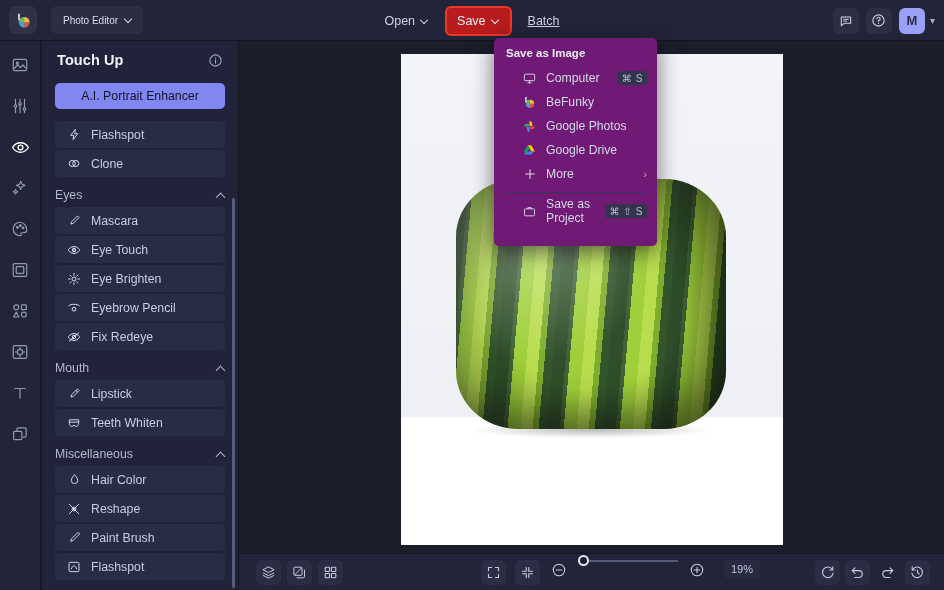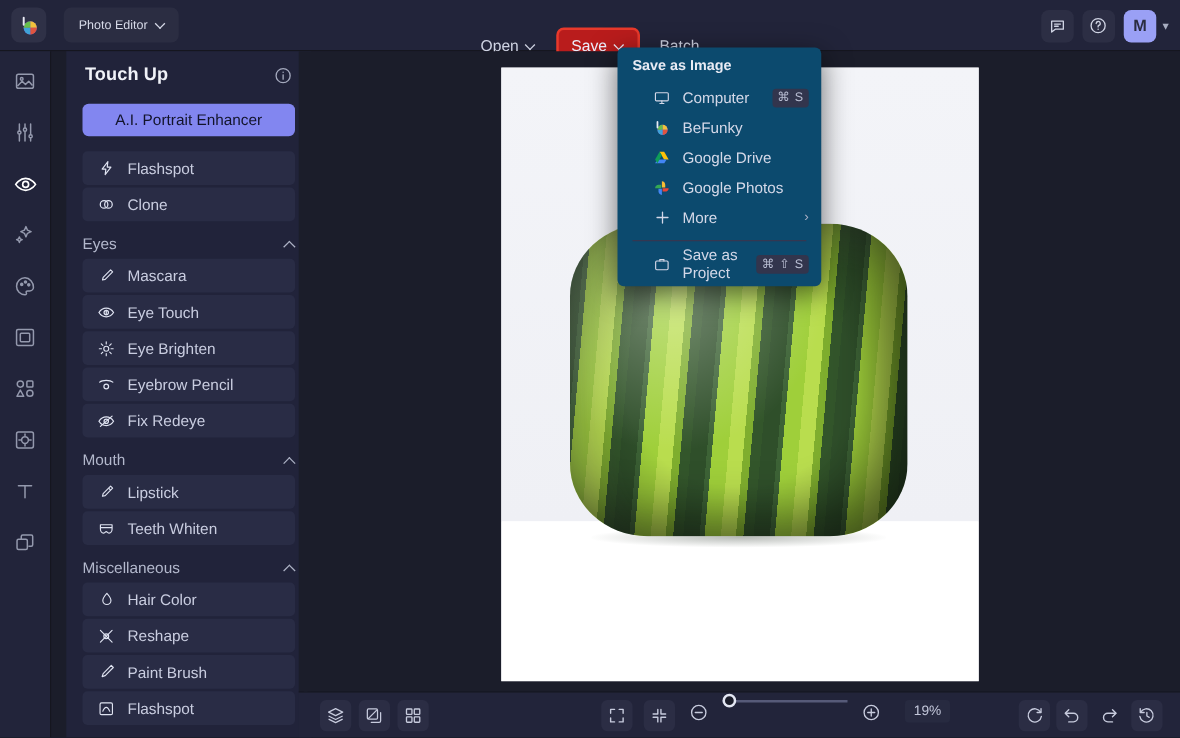--- a/index.html
+++ b/index.html
@@ -20,21 +20,21 @@
   .logo-btn {
     width: 28px; height: 28px; margin-left: 9px; border-radius: 7px;
     background: #2f3147; display: flex; align-items: center; justify-content: center;
   }
   .app-menu {
     margin-left: 14px; height: 28px; padding: 0 10px 0 12px; border-radius: 6px;
     background: #2b2d42; color: #d7dae8; font-size: 10px;
     display: flex; align-items: center; gap: 7px;
   }
   .center-actions {
-    position: absolute; left: 0; right: 0; top: 16px; height: 41px;
+    position: absolute; left: 0; right: 0; top: 0; height: 41px;
     display: flex; align-items: center; justify-content: center; gap: 8px;
     pointer-events: none;
   }
   .center-actions > * { pointer-events: auto; }
   .tb-btn {
     height: 26px; padding: 0 10px; border-radius: 5px;
     color: #cfd3e3; font-size: 12.5px; background: transparent;
     display: flex; align-items: center; gap: 6px; border: none; cursor: pointer;
     font-family: "Liberation Sans", sans-serif;
   }
@@ -67,21 +67,21 @@
   .rail {
     position: absolute; left: 0; top: 41px; width: 41px; height: 549px;
     background: #22243a; border-right: 1px solid #15161f;
     display: flex; flex-direction: column; align-items: center; padding-top: 12px; gap: 17px;
   }
   .rail-item { width: 24px; height: 24px; display: flex; align-items: center; justify-content: center; color: #9499ad; cursor: pointer; }
   .rail-item.active { color: #ffffff; }
 
   
   .sidebar {
-    position: absolute; left: 53px; top: 41px; width: 197px; height: 549px;
+    position: absolute; left: 42px; top: 41px; width: 197px; height: 549px;
     background: #21233a; border-right: 1px solid #15161f; overflow: hidden;
   }
   .panel-head {
     height: 38px; display: flex; align-items: center; justify-content: space-between;
     padding: 0 15px 0 15px;
   }
   .panel-title { color: #f0f2f8; font-size: 14.5px; font-weight: bold; letter-spacing: .1px; }
   .info-ico { color: #a4a9bd; cursor: pointer; display: flex; }
   .ai-btn {
     margin: 4px 13px 0 13px; height: 26px; border-radius: 5px;
@@ -139,21 +139,21 @@
       radial-gradient(ellipse at 50% 50%, rgba(0,0,0,0) 48%, rgba(0,0,0,.40) 100%);
   }
   .melon-shadow {
     position:absolute; left: 72px; top: 368px; width: 236px; height: 16px;
     background: radial-gradient(ellipse at 50% 50%, rgba(80,90,80,.40) 0%, rgba(80,90,80,0) 72%);
   }
 
   
   .menu {
     position: absolute; left: 494px; top: 38px; width: 163px;
-    background: #0c4a6e; border-radius: 5px; padding: 6px 0 6px 0;
+    background: #701a75; border-radius: 5px; padding: 6px 0 23px 0;
     box-shadow: 0 6px 22px rgba(0,0,0,.55); z-index: 40;
   }
   .menu-title { color: #e9ebf4; font-size: 11.5px; font-weight: bold; padding: 3px 0 7px 12px; }
   .menu-item {
     height: 24px; display: flex; align-items: center; gap: 9px; padding: 0 10px 0 16px;
     color: #d4d8e8; font-size: 12.2px; cursor: pointer; margin-left: 12px;
   }
   .mi-ico { width: 15px; height: 15px; display:flex; align-items:center; justify-content:center; flex: 0 0 15px; }
   .mi-label { flex: 1; }
   .kbd {
@@ -498,38 +498,38 @@
           <path d="M5.5 14.5 A7.5 7.5 0 0 1 13 7 L13 14.5 Z" fill="#66bf4a"></path>
           <rect x="4.2" y="1.5" width="2.6" height="11" rx="1.3" fill="#e9ebf4"></rect>
         </svg>
       </span>
       <span class="mi-label">BeFunky</span>
     </div>
 
     <div class="menu-item">
       <span class="mi-ico">
         <svg width="13" height="13" viewBox="0 0 24 24">
-          <path d="M8.6 2.5h6.8l6.6 11.4h-6.8z" fill="#ffc107"></path>
-          <path d="M2 19.5L5.4 13.9h13.6l-3.4 5.6z" fill="#4285f4"></path>
-          <path d="M8.6 2.5L2 13.9l3.4 5.6L12 7.9z" fill="#0f9d58"></path>
-        </svg>
-      </span>
-      <span class="mi-label">Google Drive</span>
-    </div>
-
-    <div class="menu-item">
-      <span class="mi-ico">
-        <svg width="13" height="13" viewBox="0 0 24 24">
           <path d="M12 2c3 0 5 2.4 5 5.3V11H12V2z" fill="#f6bc33"></path>
           <path d="M22 12c0 3-2.4 5-5.3 5H13V12h9z" fill="#ea4335"></path>
           <path d="M12 22c-3 0-5-2.4-5-5.3V13h5v9z" fill="#4285f4"></path>
           <path d="M2 12c0-3 2.4-5 5.3-5H11v5H2z" fill="#34a853"></path>
         </svg>
       </span>
       <span class="mi-label">Google Photos</span>
+    </div>
+
+    <div class="menu-item">
+      <span class="mi-ico">
+        <svg width="13" height="13" viewBox="0 0 24 24">
+          <path d="M8.6 2.5h6.8l6.6 11.4h-6.8z" fill="#ffc107"></path>
+          <path d="M2 19.5L5.4 13.9h13.6l-3.4 5.6z" fill="#4285f4"></path>
+          <path d="M8.6 2.5L2 13.9l3.4 5.6L12 7.9z" fill="#0f9d58"></path>
+        </svg>
+      </span>
+      <span class="mi-label">Google Drive</span>
     </div>
 
     <div class="menu-item">
       <span class="mi-ico">
         <svg width="14" height="14" viewBox="0 0 24 24" fill="none" stroke="#d4d8e8" stroke-width="1.8">
           <path d="M12 4.5v15M4.5 12h15" stroke-linecap="round"></path>
         </svg>
       </span>
       <span class="mi-label">More</span>
       <span class="mi-arrow">›</span>

